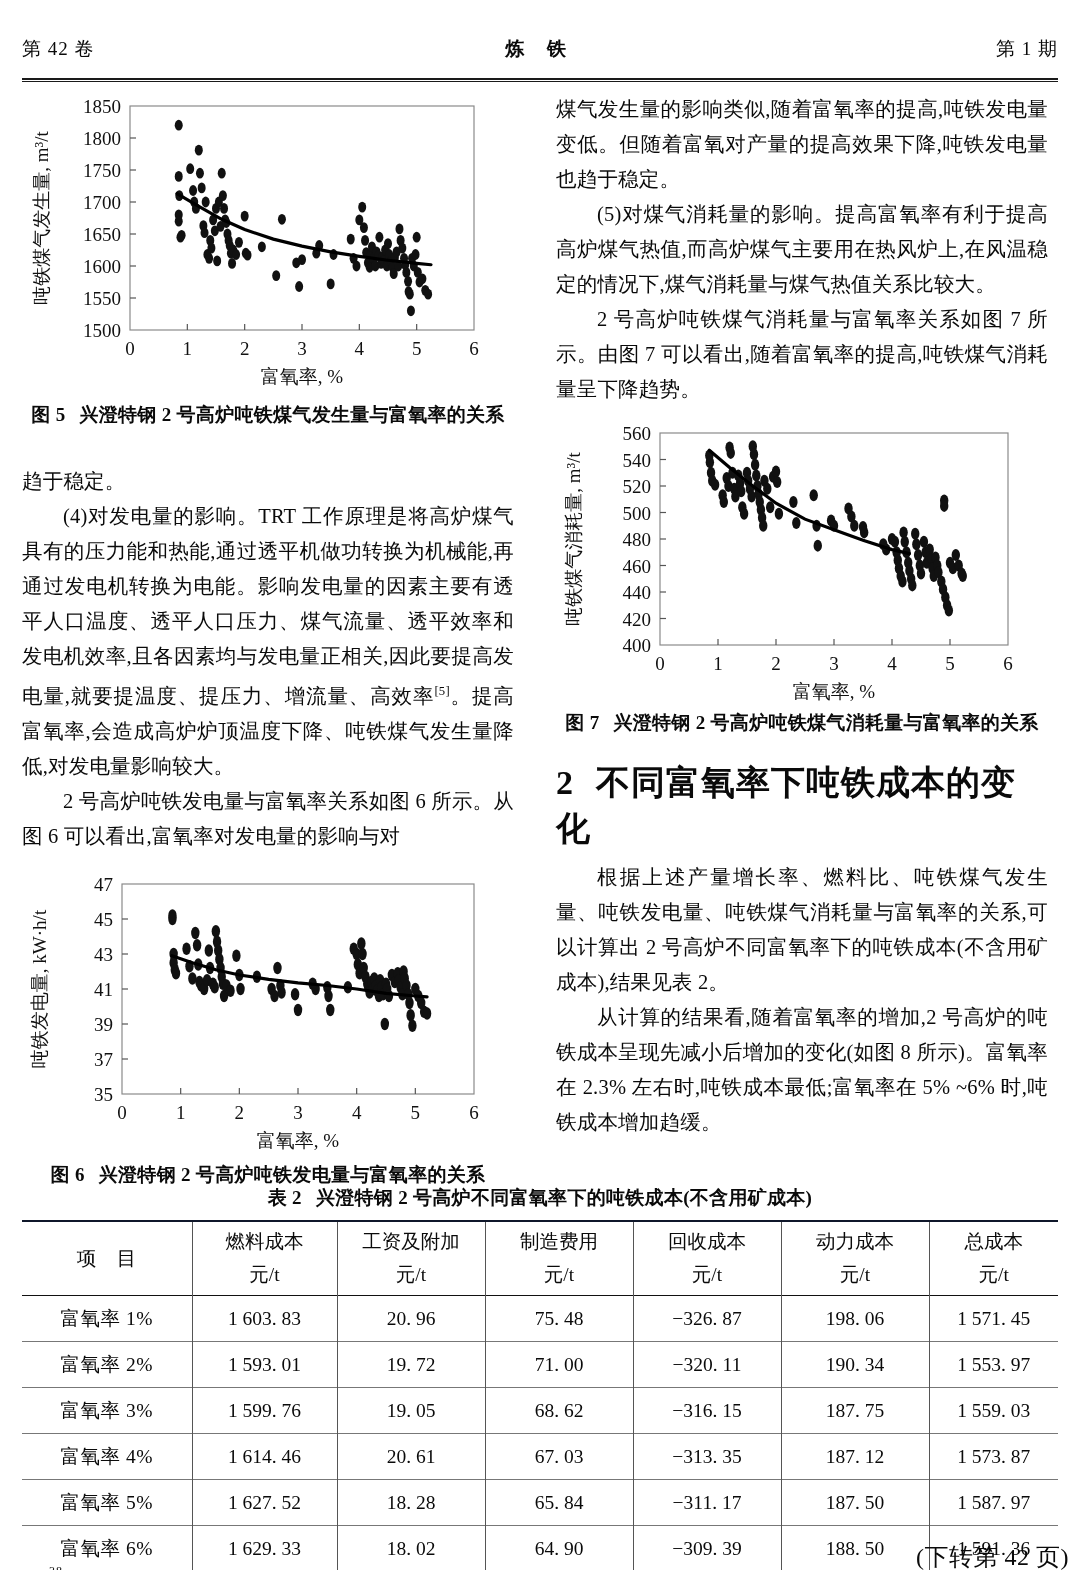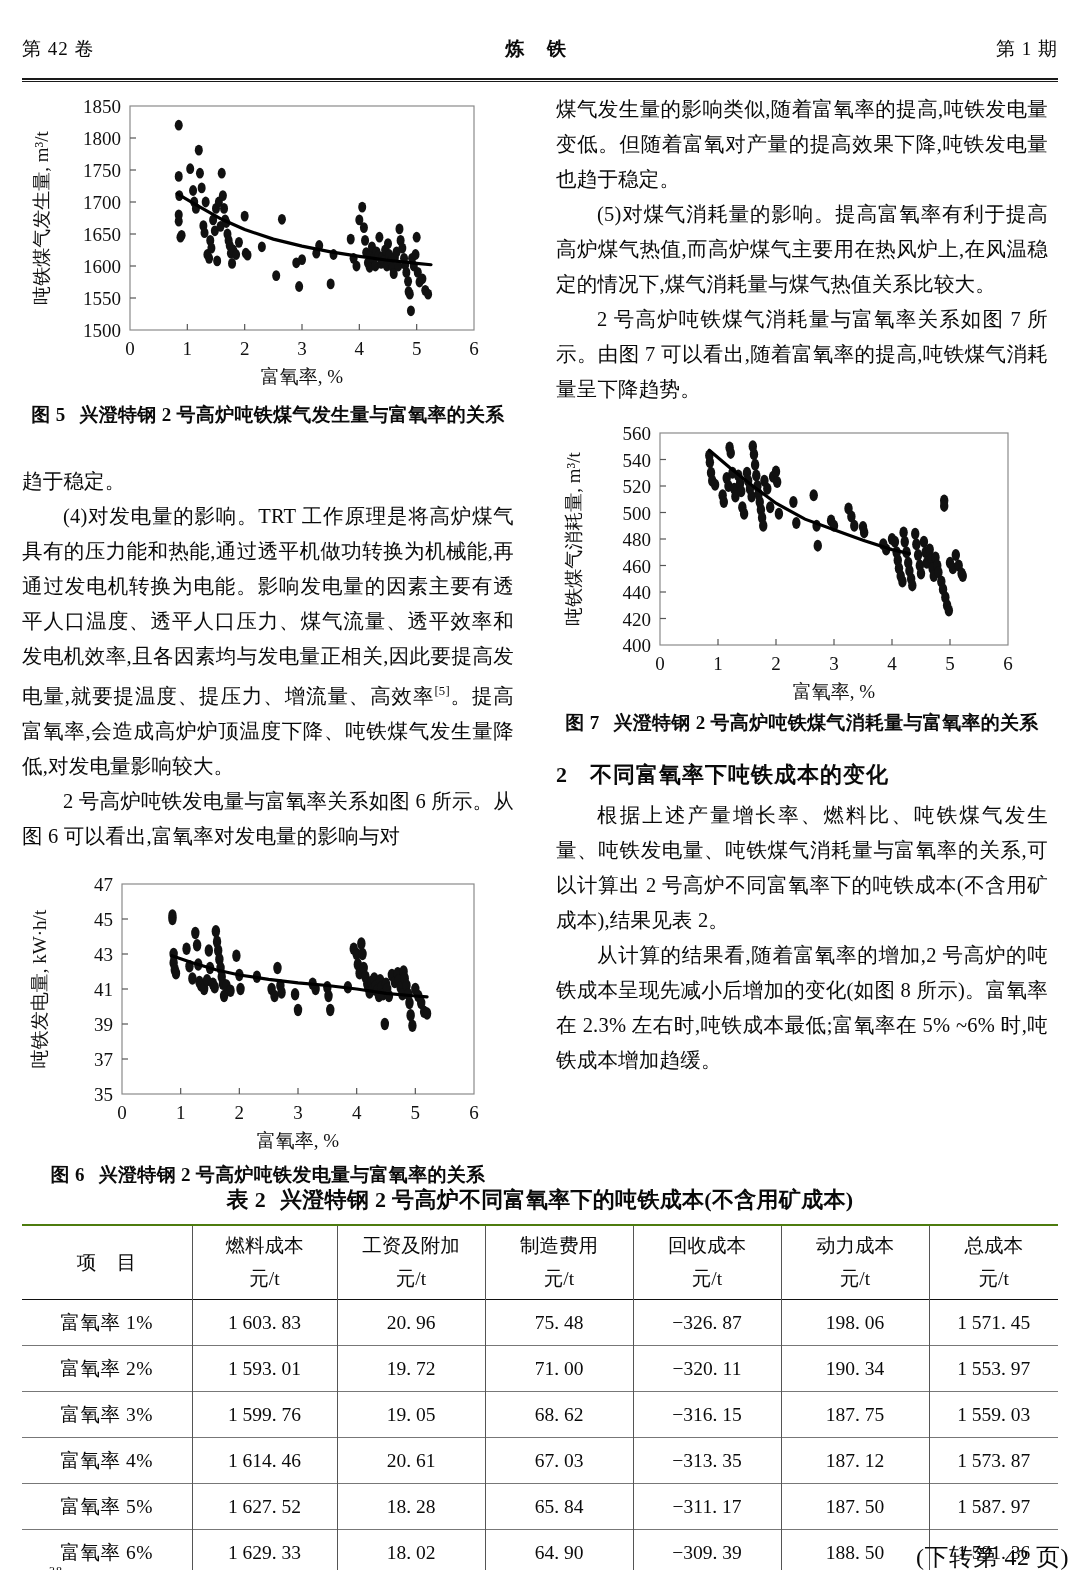--- a/index.html
+++ b/index.html
@@ -47,35 +47,35 @@
   .fig-caption {
     font-size: 19px;
     font-weight: bold;
     text-align: center;
     letter-spacing: 0.3px;
     white-space: nowrap;
   }
   .fig-caption .fno { margin-right: 14px; }
 
   h2.section {
-    font-size: 22px;
+    font-size: 34px;
     font-weight: bold;
     margin: 0;
     letter-spacing: 1px;
   }
   h2.section .snum { margin-right: 22px; }
 
   
   .figure { width: 492px; }
   .chart-svg { display: block; margin: 0 auto; }
 
   
   .table-wrap { position: absolute; left: 22px; top: 1185px; width: 1036px; }
   .table-title {
-    font-size: 22px; font-weight: bold; text-align: center;
+    font-size: 19px; font-weight: bold; text-align: center;
     margin-bottom: 9px; letter-spacing: 0.3px;
   }
   table.cost {
     border-collapse: collapse;
     width: 1036px;
     font-size: 19.5px;
   }
   table.cost th, table.cost td {
     border-left: 1px solid #555;
     text-align: center;
@@ -84,21 +84,21 @@
   }
   table.cost th:first-child, table.cost td:first-child { border-left: none; }
   table.cost thead tr { }
   table.cost thead th {
     vertical-align: middle;
     height: 74px;
     line-height: 33px;
   }
   table.cost tbody td { height: 41px; line-height: 41px; }
   table.cost tbody tr { border-top: 1px solid #777; }
-  .tbl-top    { border-top: 2px solid #4d7c0f; }
+  .tbl-top    { border-top: 2px solid #0f172a; }
   .tbl-head-b { border-bottom: 1.5px solid #111; }
   .tbl-bot    { border-bottom: 2px solid #111; }
   .hdr-name { display: block; }
   .hdr-unit { display: block; }
   .item-cell { letter-spacing: 0.5px; }
 
   .continued {
     position: absolute; right: 11px; top: 1501px;
     font-size: 24px; letter-spacing: 0.5px; margin-top: 40px;
   }

